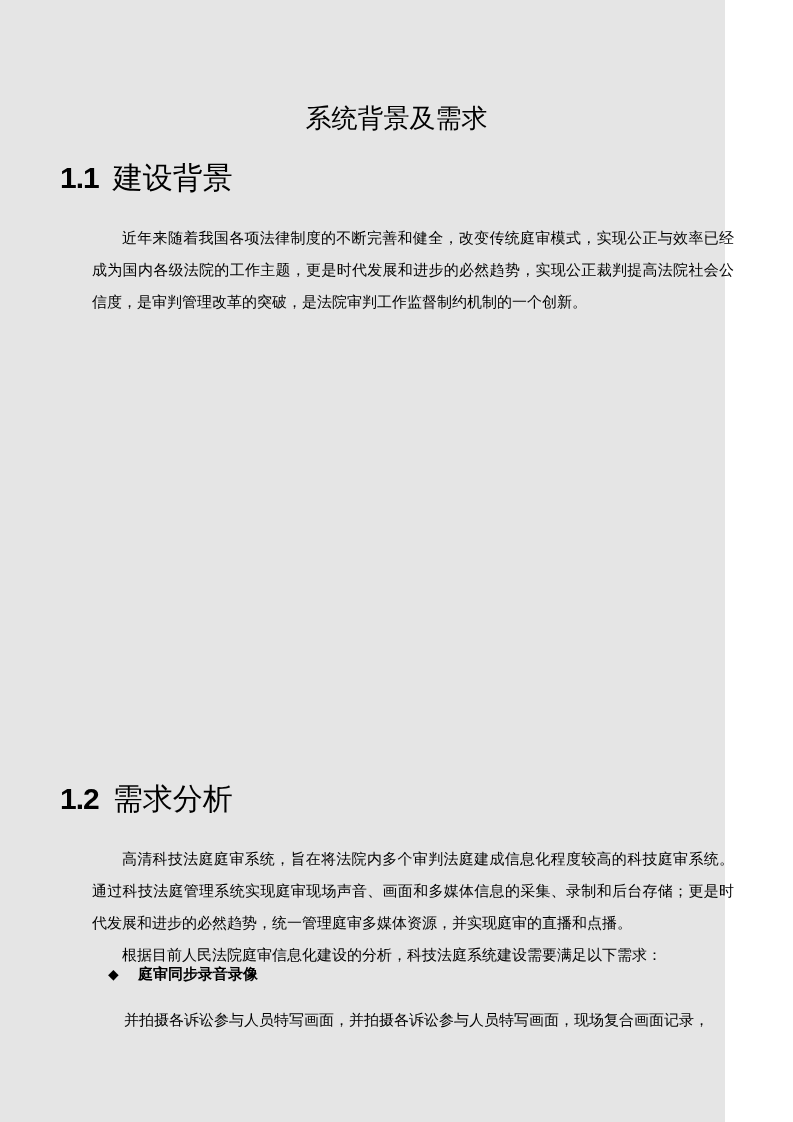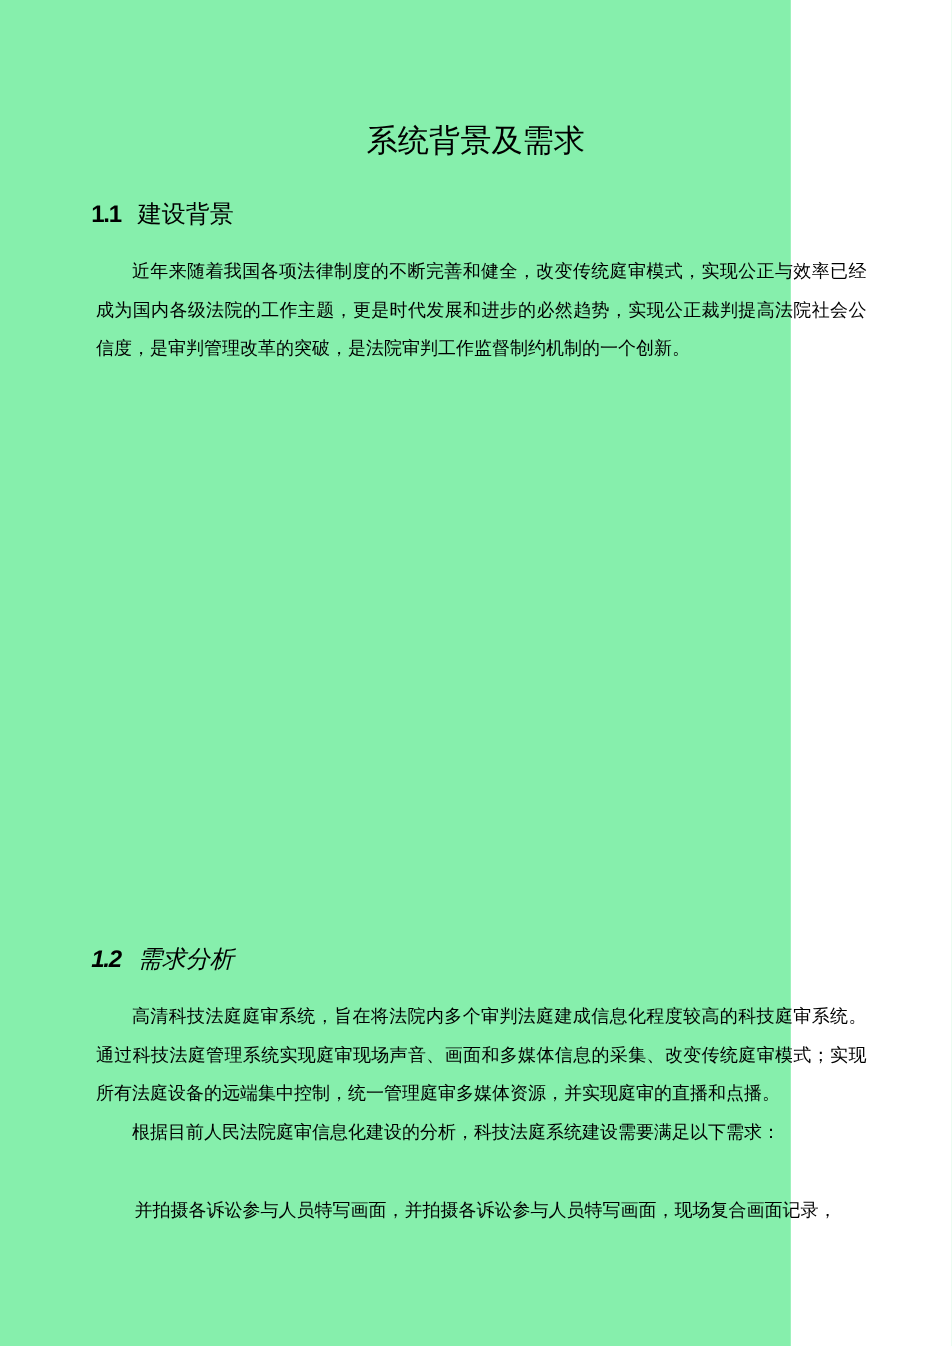--- a/index.html
+++ b/index.html
@@ -12,60 +12,60 @@
       height: 1122px;
       position: relative;
       overflow: hidden;
       color: #000000;
       font-family: "DejaVu Serif", "Liberation Serif", serif;
     }
     .page {
       position: absolute;
       left: 0;
       top: 0;
-      width: 659px;
+      width: 725px;
       height: 1122px;
-      background: #86efac;
+      background: #e5e5e5;
     }
     .doc-title {
       position: absolute;
       left: 0;
       width: 793px;
       top: 100px;
       text-align: center;
       font-family: "DejaVu Sans", "Liberation Sans", sans-serif;
       font-size: 26px;
       line-height: 36px;
       font-weight: normal;
       margin: 0;
     }
     .section-heading {
       position: absolute;
-      left: 76px;
+      left: 60px;
       margin: 0;
       font-family: "DejaVu Sans", "Liberation Sans", sans-serif;
-      font-size: 20px;
+      font-size: 30px;
       line-height: 30px;
       font-weight: normal;
       white-space: nowrap;
     }
     .section-heading .num {
       font-family: "Liberation Sans", sans-serif;
       font-weight: bold;
       letter-spacing: -1px;
       margin-right: 14px;
     }
     .body-block {
       position: absolute;
       left: 76px;
       width: 642px;
       font-size: 15px;
       line-height: 32px;
       text-align: justify;
-      margin: 4px;
+      margin: 16px;
     }
     .body-block p {
       margin: 0;
       text-indent: 30px;
     }
     .body-block p.no-indent {
       text-indent: 0;
     }
     .bullet-heading {
       position: absolute;
@@ -92,27 +92,30 @@
   <h1 class="doc-title">系统背景及需求</h1>
 
   <h2 class="section-heading" style="top:163px;">
     <span class="num">1.1</span><span>建设背景</span>
   </h2>
 
   <div class="body-block" style="top:206px;">
     <p>近年来随着我国各项法律制度的不断完善和健全，改变传统庭审模式，实现公正与效率已经成为国内各级法院的工作主题，更是时代发展和进步的必然趋势，实现公正裁判提高法院社会公信度，是审判管理改革的突破，是法院审判工作监督制约机制的一个创新。</p>
   </div>
 
-  <h2 class="section-heading" style="top:784px;font-style:italic;">
+  <h2 class="section-heading" style="top:784px;">
     <span class="num">1.2</span><span>需求分析</span>
   </h2>
 
   <div class="body-block" style="top:827px;">
-    <p>高清科技法庭庭审系统，旨在将法院内多个审判法庭建成信息化程度较高的科技庭审系统。通过科技法庭管理系统实现庭审现场声音、画面和多媒体信息的采集、改变传统庭审模式；实现所有法庭设备的远端集中控制，统一管理庭审多媒体资源，并实现庭审的直播和点播。</p>
+    <p>高清科技法庭庭审系统，旨在将法院内多个审判法庭建成信息化程度较高的科技庭审系统。通过科技法庭管理系统实现庭审现场声音、画面和多媒体信息的采集、录制和后台存储；更是时代发展和进步的必然趋势，统一管理庭审多媒体资源，并实现庭审的直播和点播。</p>
     <p>根据目前人民法院庭审信息化建设的分析，科技法庭系统建设需要满足以下需求：</p>
   </div>
 
+  <div class="bullet-heading" style="top:962px;">
+    <span class="diamond">◆</span><span>庭审同步录音录像</span>
+  </div>
 
   <div class="body-block" style="top:988px; left:108px; width:610px;">
     <p class="no-indent">并拍摄各诉讼参与人员特写画面，并拍摄各诉讼参与人员特写画面，现场复合画面记录，</p>
   </div>
 
 </div>
 
 </body></html>

